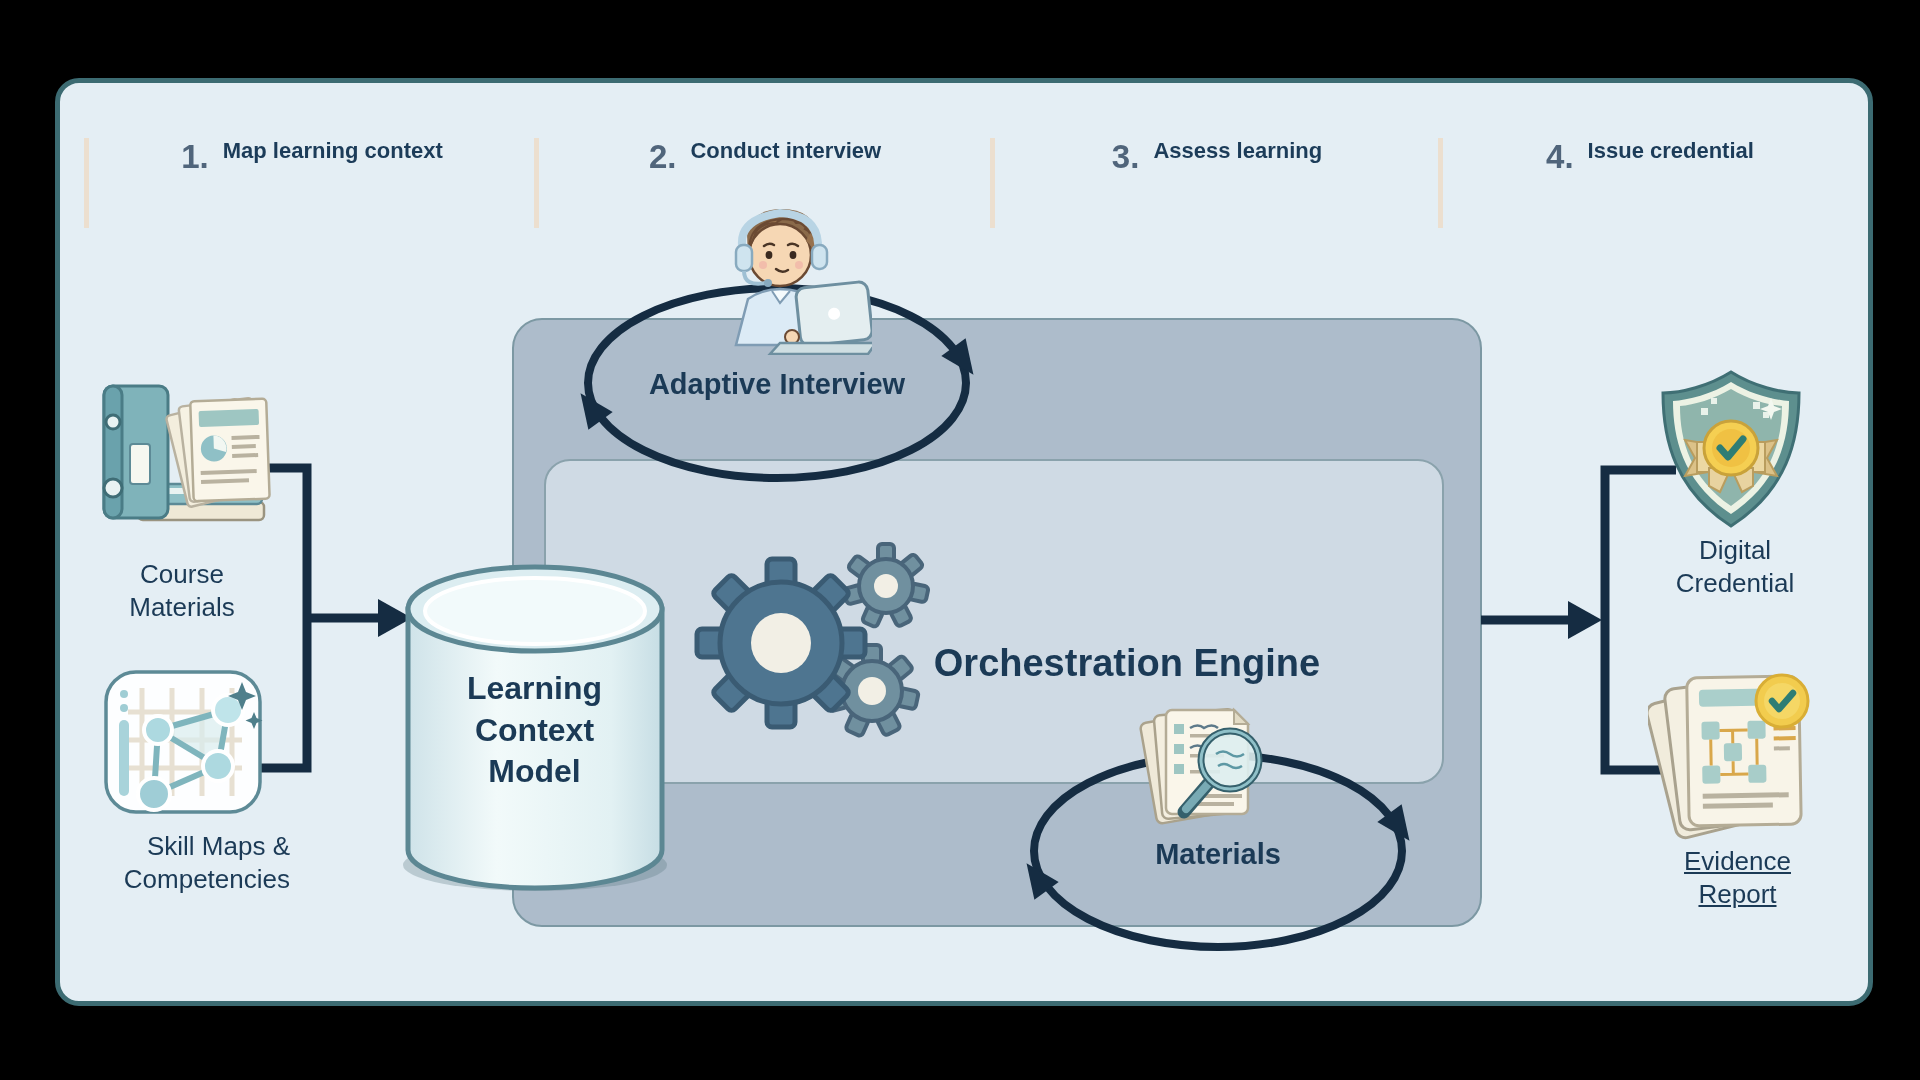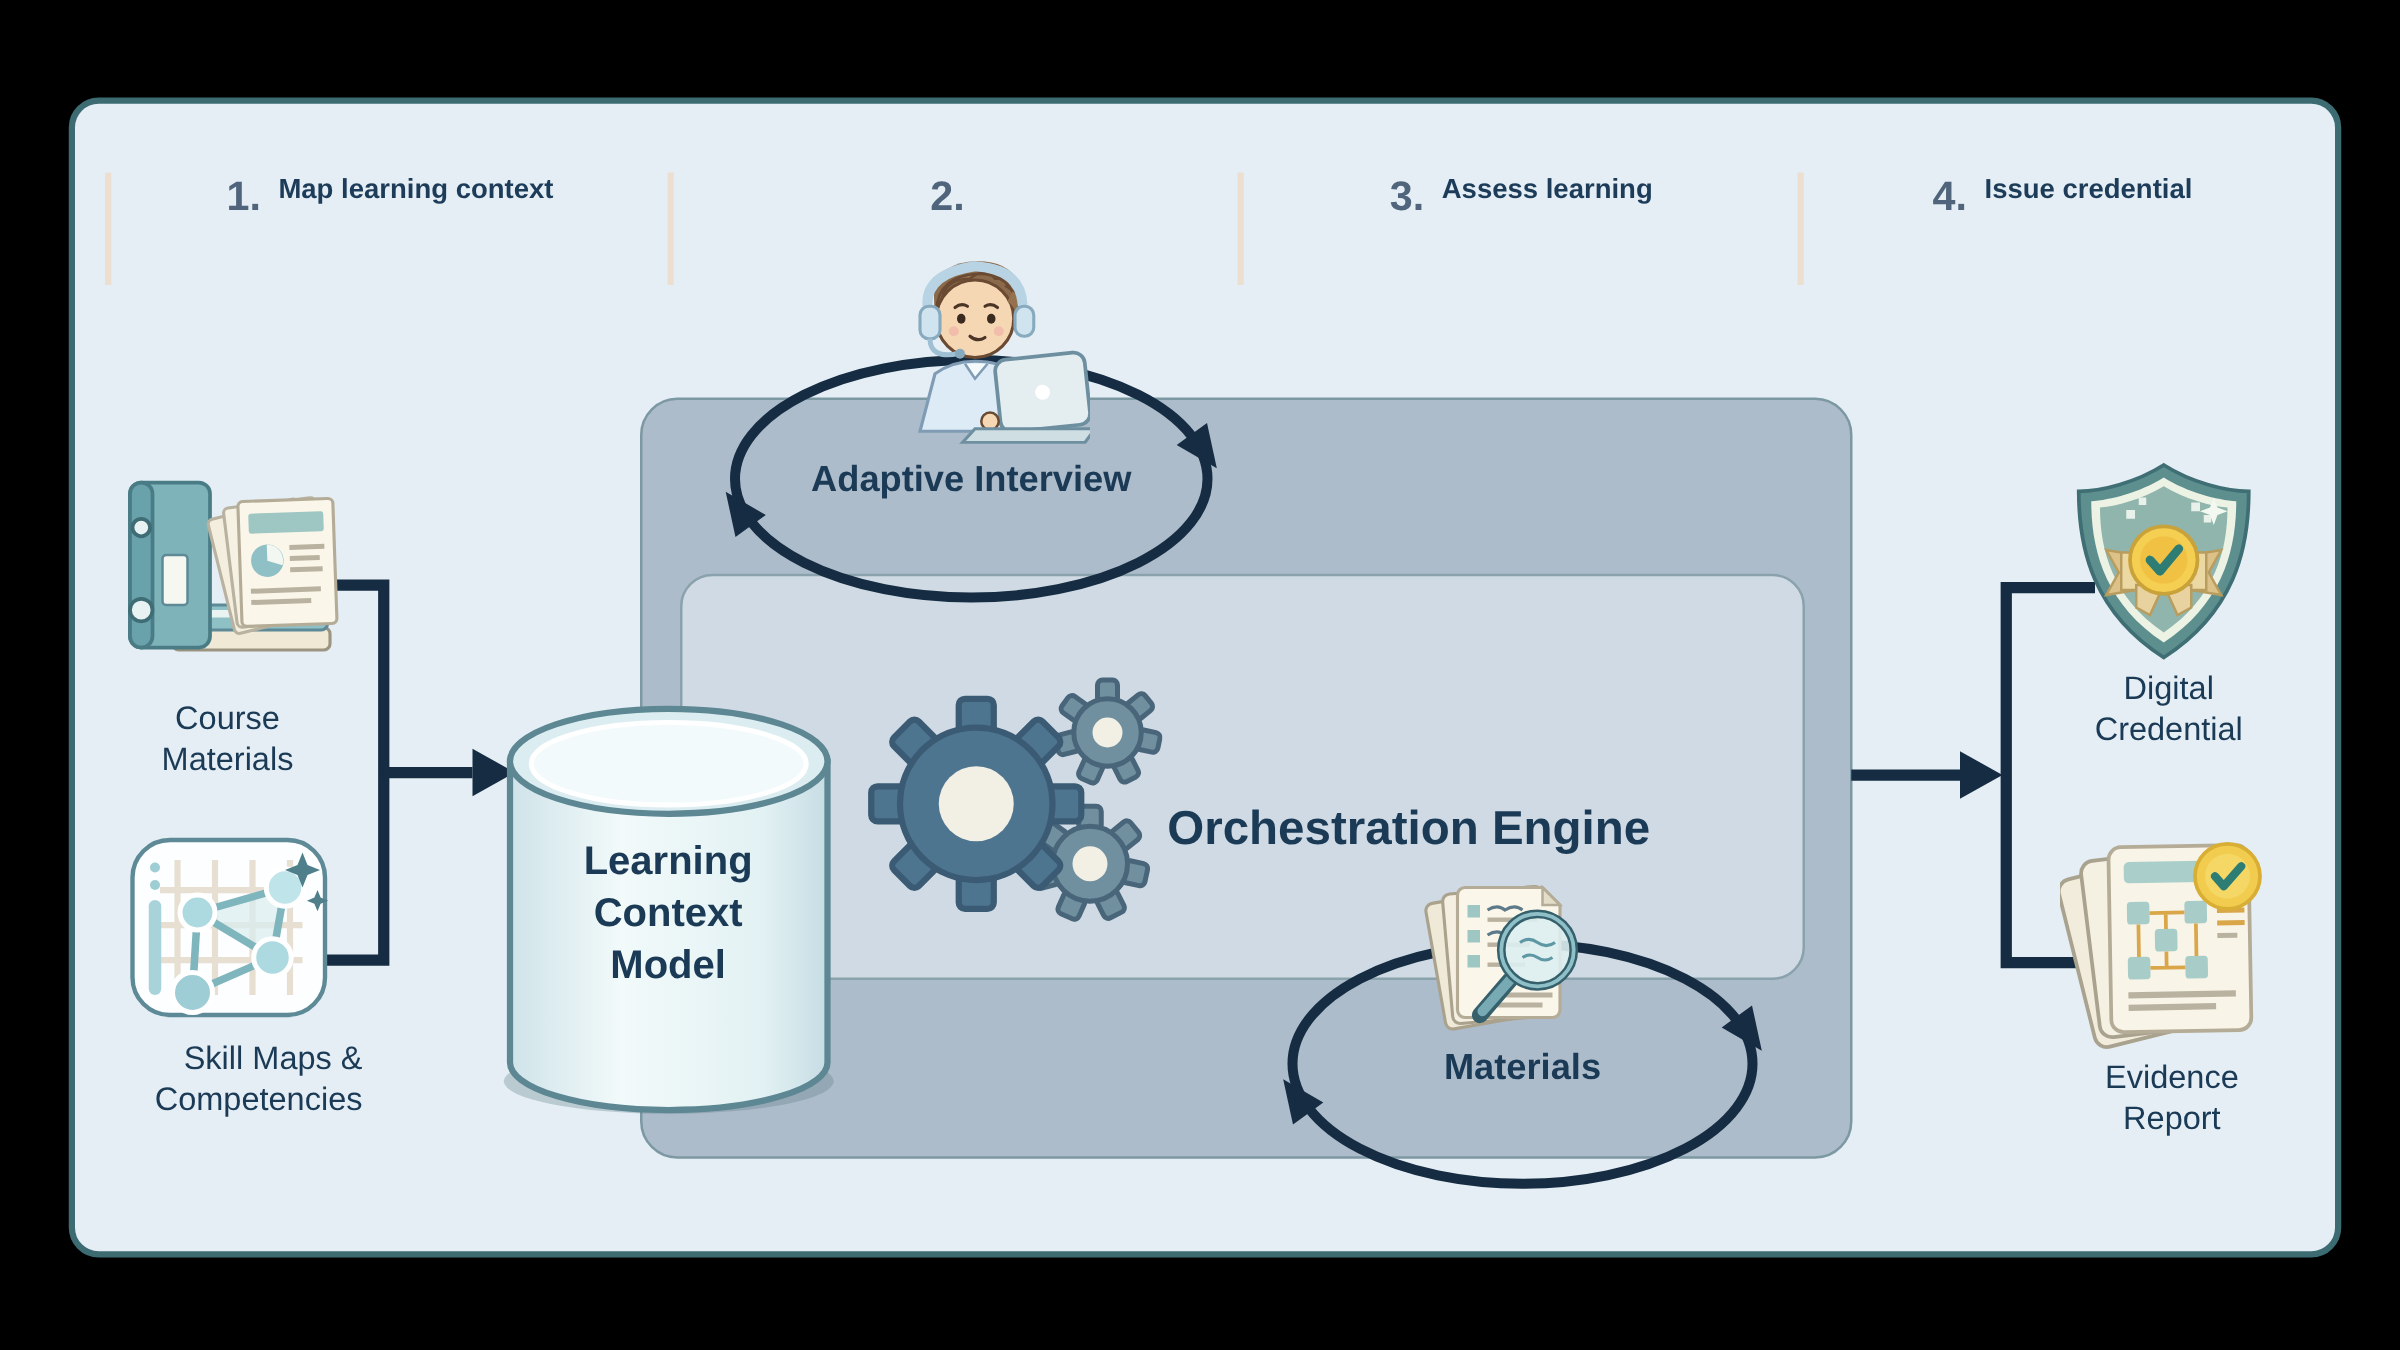--- a/index.html
+++ b/index.html
@@ -30,20 +30,21 @@
 <div class="stage">
 
   <div class="panel"></div>
 
   <div class="step" style="left:84px;width:446px;">
     <span class="num">1.</span>
     <span class="lbl">Map learning context</span>
   </div>
   <div class="step" style="left:534px;width:452px;">
     <span class="num">2.</span>
+    <span class="lbl">Conduct interview</span>
   </div>
   <div class="step" style="left:990px;width:444px;">
     <span class="num">3.</span>
     <span class="lbl">Assess learning</span>
   </div>
   <div class="step" style="left:1438px;width:414px;">
     <span class="num">4.</span>
     <span class="lbl">Issue credential</span>
   </div>
 
@@ -275,15 +276,15 @@
       <rect x="126" y="62" width="22" height="4" fill="#d9a74a"></rect>
       <rect x="126" y="72" width="22" height="4" fill="#d9a74a"></rect>
       <rect x="126" y="82" width="16" height="4" fill="#b9b2a0"></rect>
       <rect x="54" y="128" width="86" height="5" fill="#b9b2a0"></rect>
       <rect x="54" y="138" width="70" height="5" fill="#b9b2a0"></rect>
     </g>
     <circle cx="134" cy="36" r="26" fill="#f2cc4e" stroke="#d9ae35" stroke-width="3"></circle>
     <circle cx="134" cy="36" r="18" fill="#f5d765"></circle>
     <path d="M124 36 l7 8 l14 -16" fill="none" stroke="#2e7d74" stroke-width="6.5" stroke-linecap="round" stroke-linejoin="round"></path>
   </svg>
-  <div class="label side-label" style="left:1660px;top:845px;width:155px;">Evidence Report</div>
+  <div class="label side-label" style="left:1660px;top:845px;width:155px;text-decoration:underline;">Evidence Report</div>
 
 </div>
 
 </body></html>

